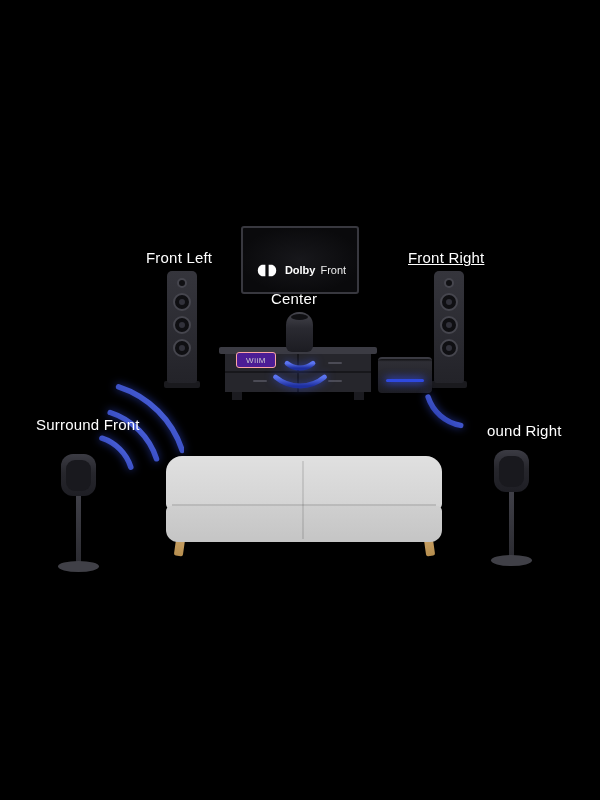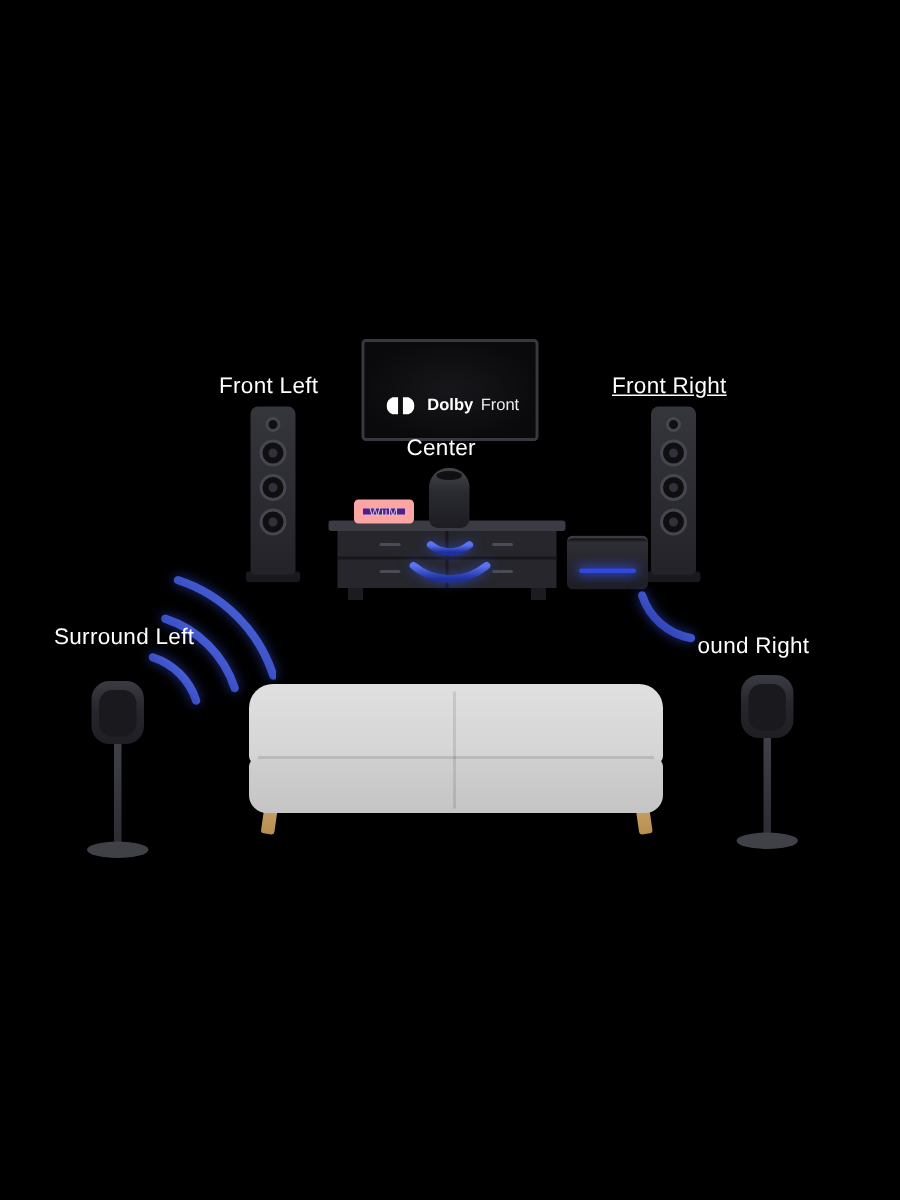--- a/index.html
+++ b/index.html
@@ -11,21 +11,21 @@
 
   
   .lbl {
     position:absolute; color:#ffffff; font-size:15px; font-weight:500;
     letter-spacing:.2px; white-space:nowrap; z-index:10;
   }
   .lbl-front-left  { left:146px; top:249px; }
   .lbl-front-right { left:408px; top:249px;text-decoration:underline; }
   .lbl-center      { left:271px; top:290px;text-align:center; }
   .lbl-surr-left   { left:36px;  top:416px; }
-  .lbl-surr-right  { left:465px; top:422px; }
+  .lbl-surr-right  { left:487px; top:422px; }
 
   
   .tv {
     left:241px; top:226px; width:118px; height:68px; box-sizing:border-box;
     background:radial-gradient(ellipse at center,#17171b 0%,#0a0a0c 75%);
     border:2px solid #38383f; border-radius:3px;
     display:flex; align-items:center; justify-content:center; z-index:2;
   }
   .dolby { display:flex; align-items:center; gap:5px; color:#fff;margin-top:20px; }
   .dolby-bold  { font-size:11px; font-weight:700; }
@@ -68,22 +68,22 @@
     background:#2e49e0; border-radius:2px; box-shadow:0 0 8px 1px rgba(56,84,255,.85); }
 
   
   .center-speaker { left:286px; top:312px; width:27px; height:40px;
     background:linear-gradient(180deg,#45454d 0%,#2a2a31 40%,#1c1c22 100%);
     border-radius:13px 13px 6px 6px; z-index:4; }
   .center-top { position:absolute; top:2px; left:5px; width:17px; height:6px;
     border-radius:50%; background:#101013; }
 
   
-  .wiim { left:236px; top:333px; width:40px; height:16px; box-sizing:border-box;
-    background:#4c1d95; border:6px solid #fca5a5; border-radius:3px;
+  .wiim { left:236px; top:352px; width:40px; height:16px; box-sizing:border-box;
+    background:#4c1d95; border:1px solid #fca5a5; border-radius:3px;
     display:flex; align-items:center; justify-content:center; z-index:4; }
   .wiim-text { font-size:8px; color:#c9c9cf; letter-spacing:.5px; }
 
   
   .couch-back { left:166px; top:456px; width:276px; height:54px;
     background:linear-gradient(180deg,#e0e0e0,#d3d3d3);
     border-radius:16px 16px 6px 6px; z-index:6; }
   .couch-seat { left:166px; top:506px; width:276px; height:36px;
     background:linear-gradient(180deg,#cfcfcf,#c5c5c5);
     border-radius:5px 5px 12px 12px; z-index:6; }
@@ -115,21 +115,21 @@
   .wave-right   { left:416px; top:382px; }
 </style>
 </head>
 <body>
 
 <div class="stage">
 
   <div class="lbl lbl-front-left">Front Left</div>
   <div class="lbl lbl-front-right">Front Right</div>
   <div class="lbl lbl-center">Center</div>
-  <div class="lbl lbl-surr-left">Surround Left</div>
+  <div class="lbl lbl-surr-left">Surround Front</div>
   <div class="lbl lbl-surr-right">ound Right</div>
 
   <div class="abs tv">
     <div class="dolby">
       <svg width="26" height="13" viewBox="0 0 32 16">
         <path d="M14 1 v14 h-4.5 a7.5 7.5 0 0 1 0 -14 z" fill="#ffffff"></path>
         <path d="M18 1 v14 h4.5 a7.5 7.5 0 0 0 0 -14 z" fill="#ffffff"></path>
       </svg>
       <span class="dolby-bold">Dolby</span>
       <span class="dolby-light">Front</span>

